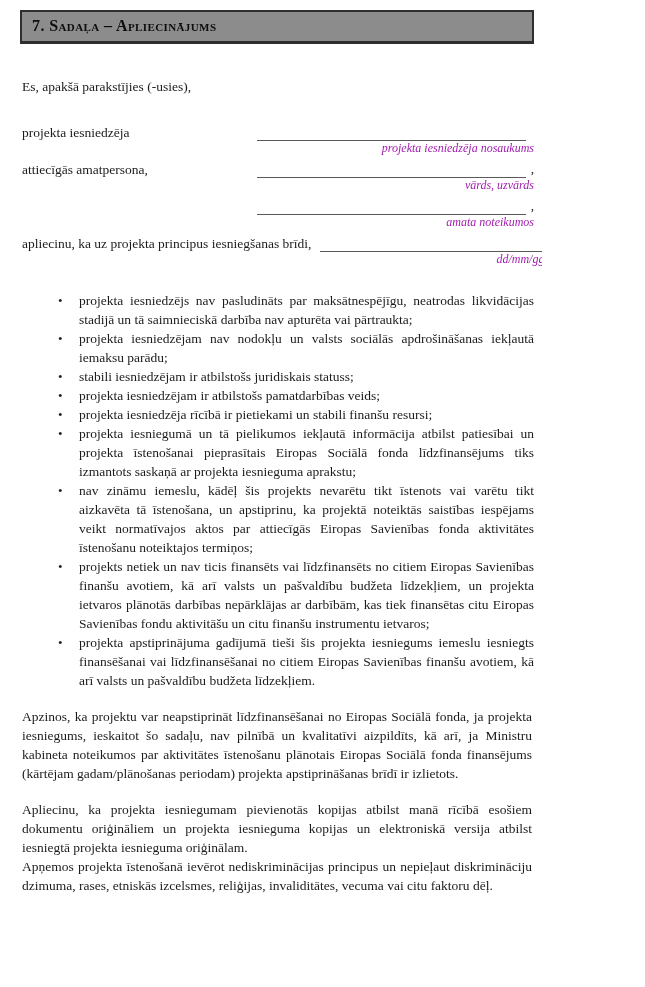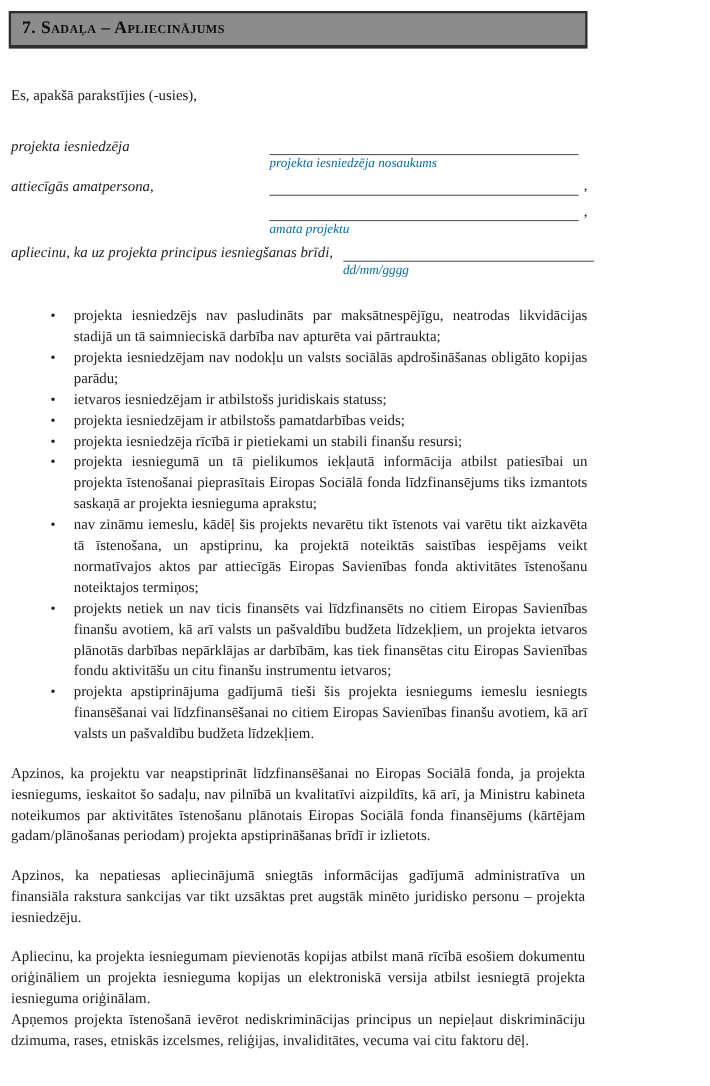--- a/index.html
+++ b/index.html
@@ -1,21 +1,21 @@
 <!DOCTYPE html>
 <html><head>
 <meta charset="utf-8">
 <style>
   html, body { margin: 0; padding: 0; background: #ffffff; }
   .page {
     position: relative;
     width: 542px;
     height: 987px;
     box-sizing: border-box;
-    padding: 10px 8px 0 8px;
+    padding: 10px 8px 0 20px;
     font-family: "Liberation Serif", serif;
     color: #1b1b1b;
     font-size: 13.5px;
     line-height: 19px;
     overflow: hidden;
     background: #ffffff;
   }
   .section-header {
     background: #8c8c8c;
     border: 2px solid #2e2e2e;
@@ -23,31 +23,31 @@
     padding: 4px 10px 6px 10px;
     font-weight: bold;
     font-variant: small-caps;
     font-size: 16px;
     letter-spacing: 0.4px;
     color: #0d0d0d;
   }
   .intro { margin: 33px 2px 0 2px; }
   .form { margin-top: 27px; }
   .form-row { display: flex; margin-bottom: 4px; }
-  .row-label { flex: none; width: 237px; padding-left: 2px; box-sizing: border-box; font-style: italic; }
+  .row-label { flex: none; width: 237px; padding-left: 2px; box-sizing: border-box; }
   .field { flex: 1; }
   .line-row { display: flex; align-items: flex-end; height: 18px; }
   .fill-line { flex: 1; border-bottom: 1px solid #595959; height: 17px; }
   .suffix { flex: none; width: 8px; text-align: right; }
   .caption {
-    text-align: left;
+    text-align: right;
     font-style: italic;
     font-size: 12px;
     line-height: 15px;
-    color: #0369a1;
+    color: #a21caf;
   }
   .form-row.date .row-label { width: auto; padding-right: 9px; }
   .form-row.date .field { flex: none; width: 236px; margin-right: 16px; }
   .bullets { margin-top: 24px; }
   .bullet-row { display: flex; }
   .bullet-marker { flex: none; width: 21px; margin-left: 38px; font-size: 13px; }
   .bullet-text { flex: 1; text-align: justify; }
   .para { margin: 17px 2px 0 2px; text-align: justify; }
   .para.tight { margin-top: 0; font-family: Liberation Serif, serif; }
 </style>
@@ -75,31 +75,32 @@
       </div>
     </div>
 
     <div class="form-row">
       <div class="row-label">attiecīgās amatpersona,</div>
       <div class="field">
         <div class="line-row">
           <span class="fill-line"></span>
           <span class="suffix">,</span>
         </div>
+        <div class="caption">vārds, uzvārds</div>
       </div>
     </div>
 
     <div class="form-row">
       <div class="row-label"></div>
       <div class="field">
         <div class="line-row">
           <span class="fill-line"></span>
           <span class="suffix">,</span>
         </div>
-        <div class="caption">amata projektu</div>
+        <div class="caption">amata noteikumos</div>
       </div>
     </div>
 
     <div class="form-row date">
       <div class="row-label">apliecinu, ka uz projekta principus iesniegšanas brīdi,</div>
       <div class="field">
         <div class="line-row">
           <span class="fill-line"></span>
           <span class="suffix">:</span>
         </div>
@@ -109,25 +110,25 @@
 
   </div>
 
   <div class="bullets">
     <div class="bullet-row">
       <span class="bullet-marker">•</span>
       <span class="bullet-text">projekta iesniedzējs nav pasludināts par maksātnespējīgu, neatrodas likvidācijas stadijā un tā saimnieciskā darbība nav apturēta vai pārtraukta;</span>
     </div>
     <div class="bullet-row">
       <span class="bullet-marker">•</span>
-      <span class="bullet-text">projekta iesniedzējam nav nodokļu un valsts sociālās apdrošināšanas obligāto kopijas parādu;</span>
+      <span class="bullet-text">projekta iesniedzējam nav nodokļu un valsts sociālās apdrošināšanas iekļautā iemaksu parādu;</span>
     </div>
     <div class="bullet-row">
       <span class="bullet-marker">•</span>
-      <span class="bullet-text">ietvaros iesniedzējam ir atbilstošs juridiskais statuss;</span>
+      <span class="bullet-text">stabili iesniedzējam ir atbilstošs juridiskais statuss;</span>
     </div>
     <div class="bullet-row">
       <span class="bullet-marker">•</span>
       <span class="bullet-text">projekta iesniedzējam ir atbilstošs pamatdarbības veids;</span>
     </div>
     <div class="bullet-row">
       <span class="bullet-marker">•</span>
       <span class="bullet-text">projekta iesniedzēja rīcībā ir pietiekami un stabili finanšu resursi;</span>
     </div>
     <div class="bullet-row">
@@ -142,17 +143,16 @@
       <span class="bullet-marker">•</span>
       <span class="bullet-text">projekts netiek un nav ticis finansēts vai līdzfinansēts no citiem Eiropas Savienības finanšu avotiem, kā arī valsts un pašvaldību budžeta līdzekļiem, un projekta ietvaros plānotās darbības nepārklājas ar darbībām, kas tiek finansētas citu Eiropas Savienības fondu aktivitāšu un citu finanšu instrumentu ietvaros;</span>
     </div>
     <div class="bullet-row">
       <span class="bullet-marker">•</span>
       <span class="bullet-text">projekta apstiprinājuma gadījumā tieši šis projekta iesniegums iemeslu iesniegts finansēšanai vai līdzfinansēšanai no citiem Eiropas Savienības finanšu avotiem, kā arī valsts un pašvaldību budžeta līdzekļiem.</span>
     </div>
   </div>
 
   <p class="para">Apzinos, ka projektu var neapstiprināt līdzfinansēšanai no Eiropas Sociālā fonda, ja projekta iesniegums, ieskaitot šo sadaļu, nav pilnībā un kvalitatīvi aizpildīts, kā arī, ja Ministru kabineta noteikumos par aktivitātes īstenošanu plānotais Eiropas Sociālā fonda finansējums (kārtējam gadam/plānošanas periodam) projekta apstiprināšanas brīdī ir izlietots.</p>
-  <p class="para">Apzinos, ka nepatiesas apliecinājumā sniegtās informācijas gadījumā administratīva un finansiāla rakstura sankcijas var tikt uzsāktas pret augstāk minēto juridisko personu – projekta iesniedzēju.</p>
   <p class="para">Apliecinu, ka projekta iesniegumam pievienotās kopijas atbilst manā rīcībā esošiem dokumentu oriģināliem un projekta iesnieguma kopijas un elektroniskā versija atbilst iesniegtā projekta iesnieguma oriģinālam.</p>
   <p class="para tight">Apņemos projekta īstenošanā ievērot nediskriminācijas principus un nepieļaut diskrimināciju dzimuma, rases, etniskās izcelsmes, reliģijas, invaliditātes, vecuma vai citu faktoru dēļ.</p>
 
 </div>
 
 </body></html>

